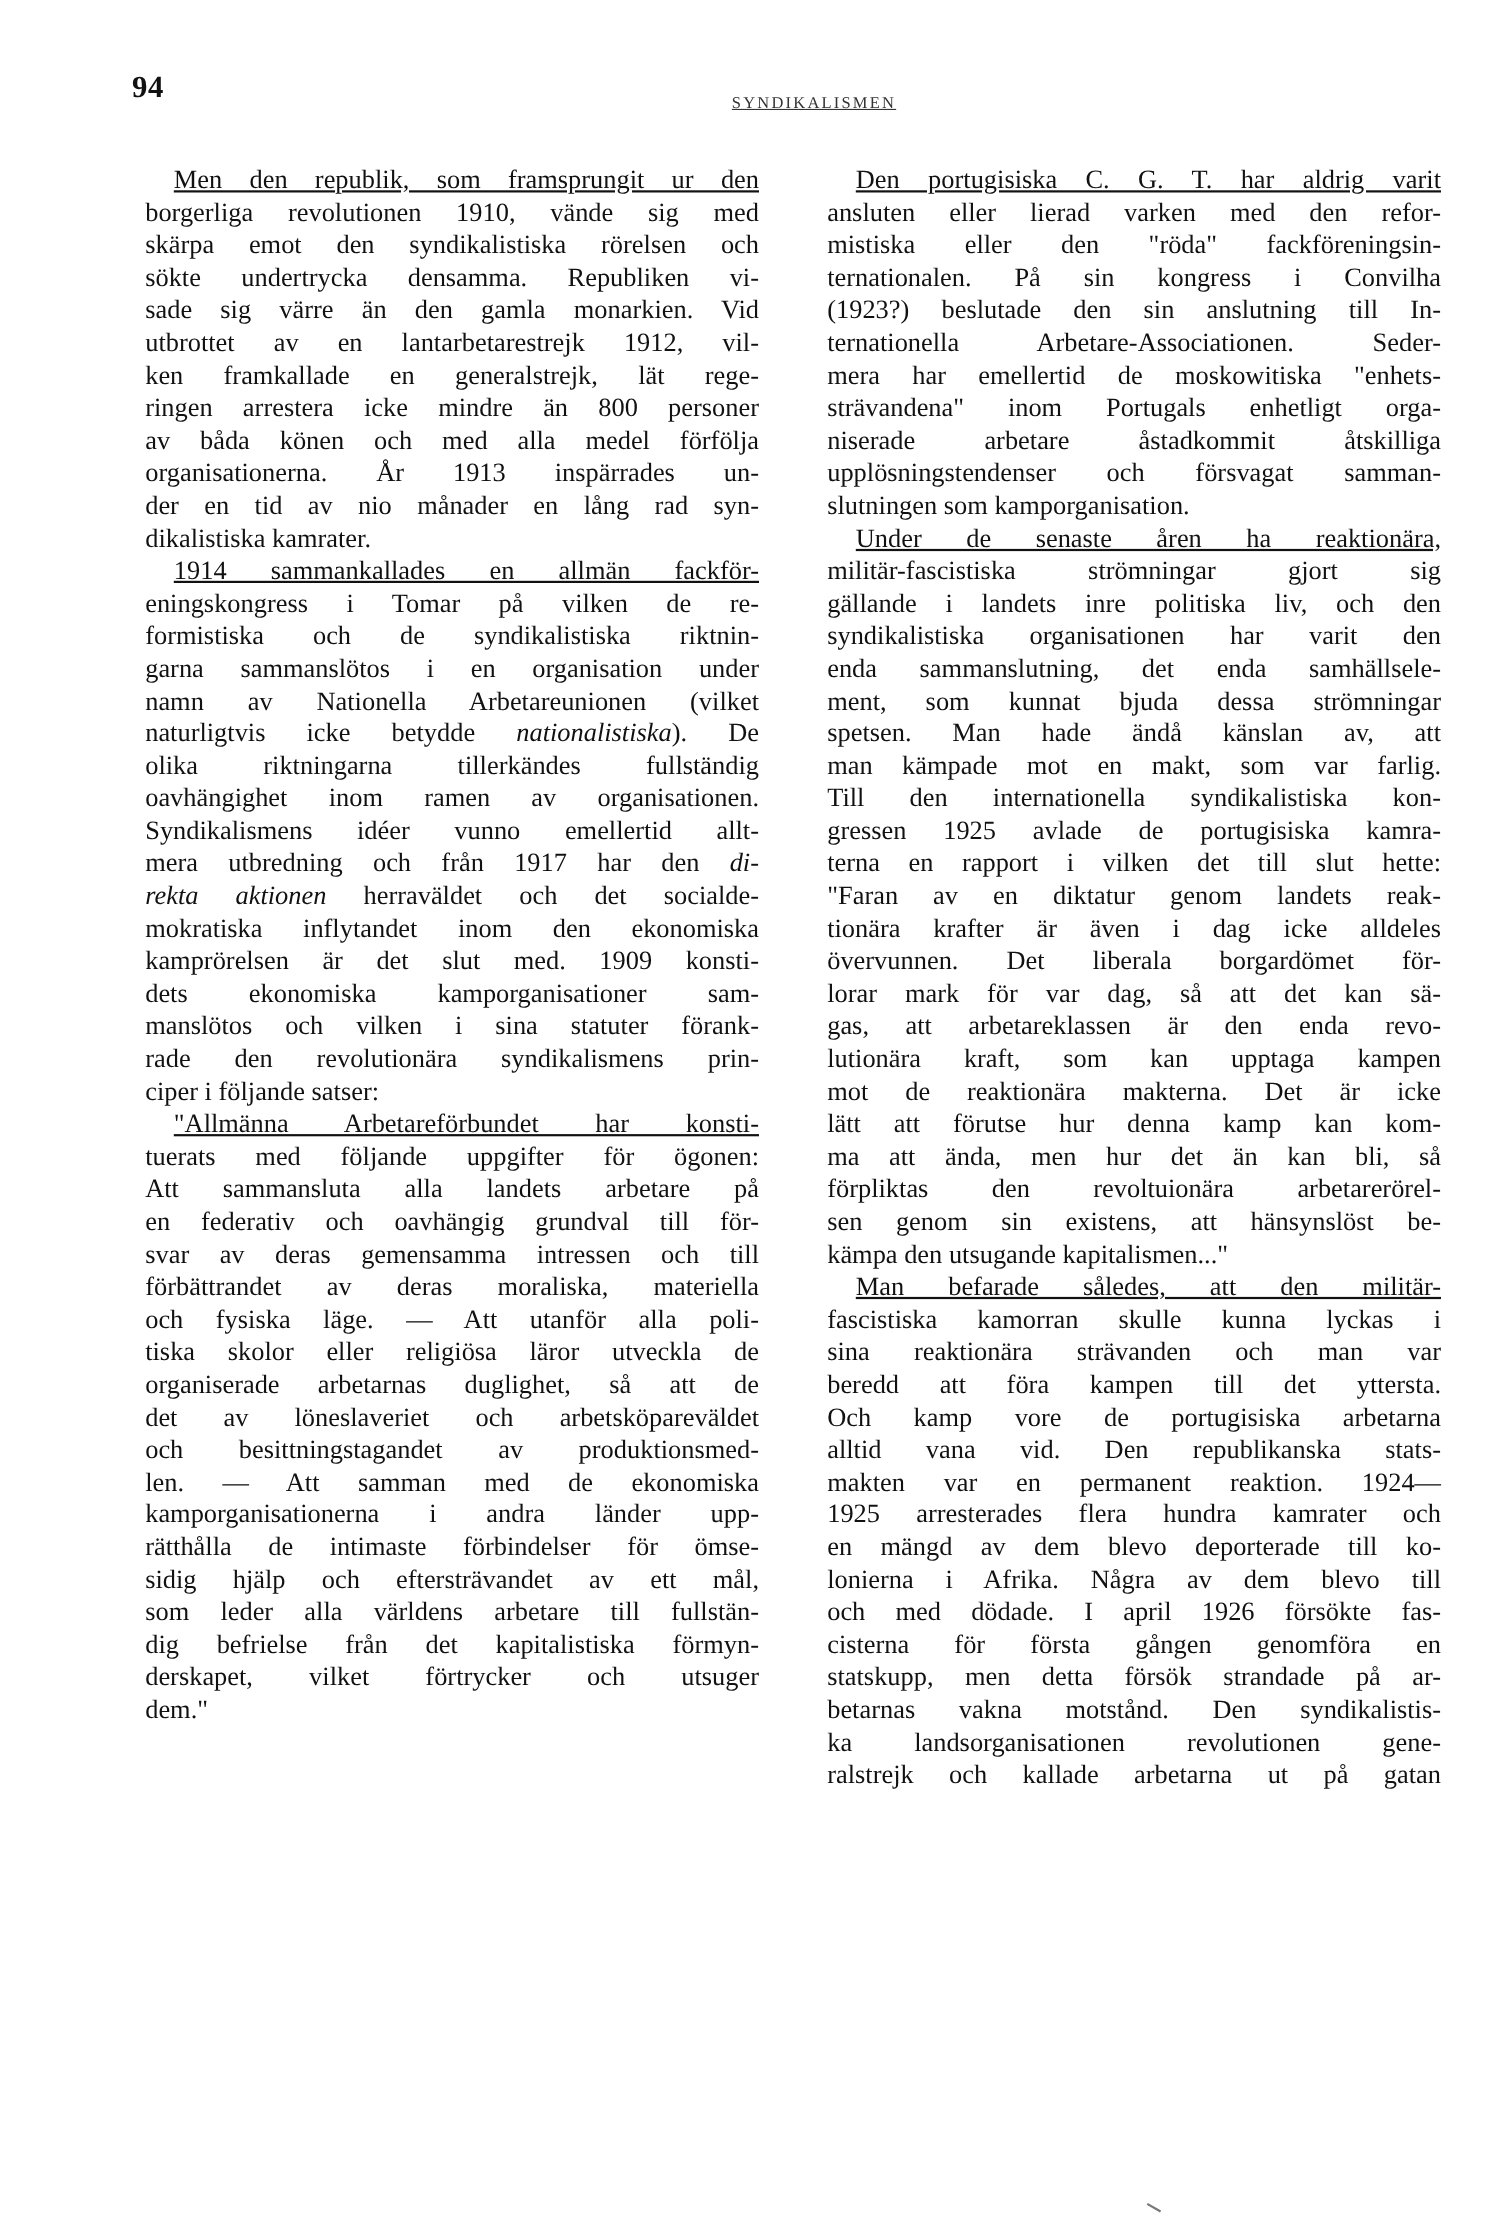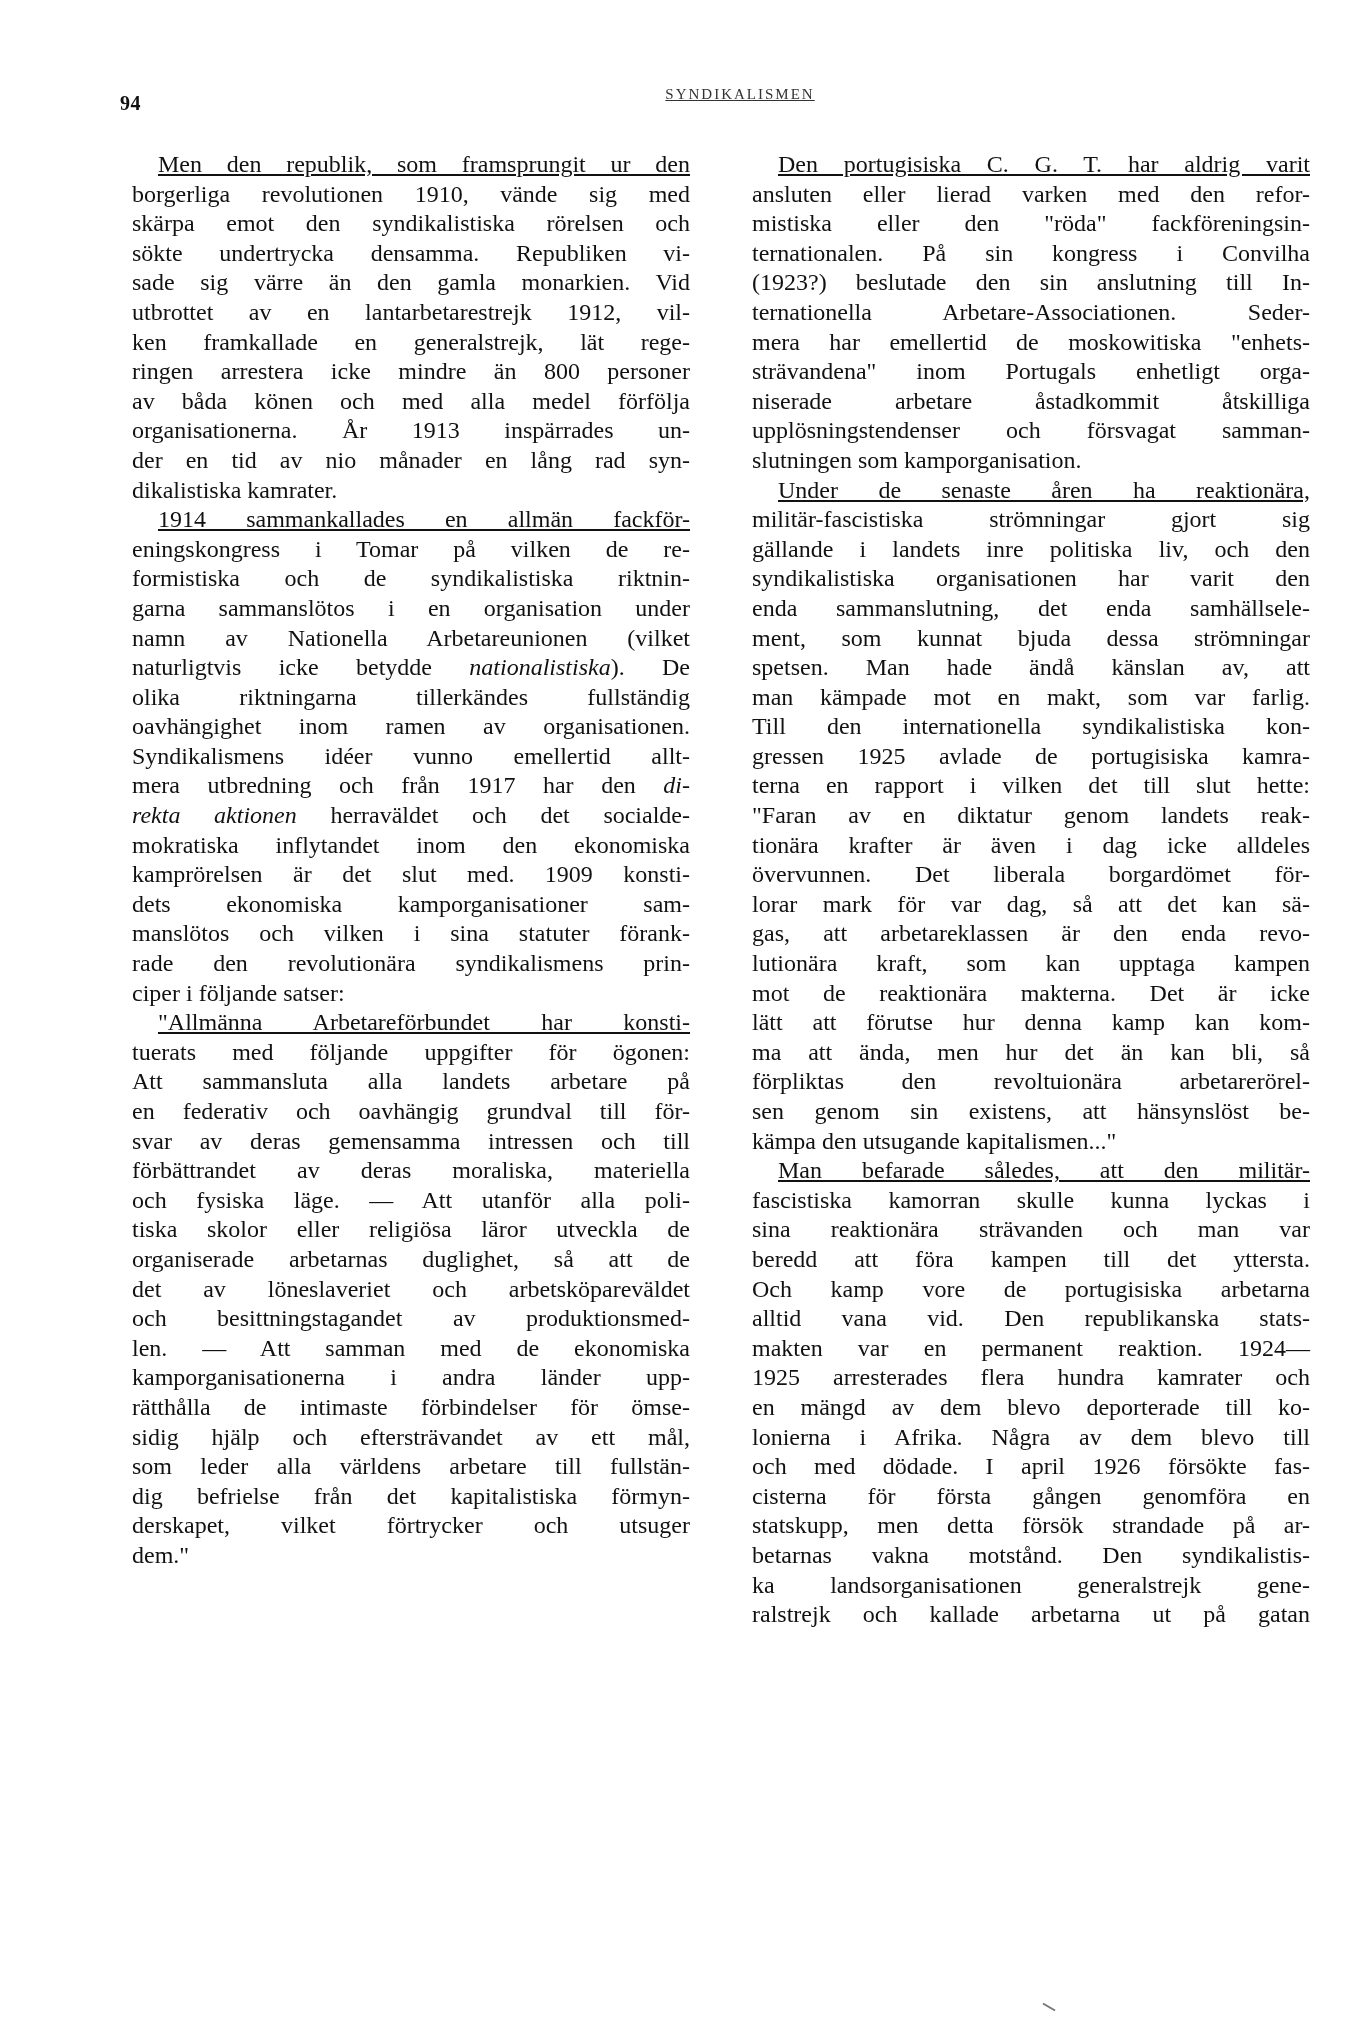--- a/index.html
+++ b/index.html
@@ -1,18 +1,18 @@
 <!DOCTYPE html>
 <html><head>
 <meta charset="utf-8">
 <style>
   html, body { margin:0; padding:0; background:#ffffff; }
   body { width:1362px; height:2020px; position:relative; overflow:hidden;
          font-family:"Liberation Serif","DejaVu Serif",serif; color:#111; }
-  .page-number { position:absolute; left:120px; top:92px; font-size:20px; font-weight:bold; letter-spacing:0.5px; }
+  .page-number { position:absolute; left:120px; top:64px; font-size:28px; font-weight:bold; letter-spacing:0.5px; }
   .running-head { position:absolute; left:560px; width:360px; top:86px; text-align:center; font-size:15px; letter-spacing:2px; color:#333;text-decoration:underline; }
   .column { position:absolute; top:150px; width:558px; }
   .col-left { left:132px; }
   .col-right { left:752px; }
   .line { height:29.6px; line-height:29.6px; font-size:24px; white-space:nowrap;
           text-align:justify; text-align-last:justify; overflow:visible; }
   .line.last { text-align-last:left; }
   .line.indent { padding-left:26px;text-decoration:underline; }
   .line i, .it { font-style:italic; }
   .speck { position:absolute; width:14px; height:2px; background:#777; transform:rotate(30deg); left:1042px; top:2006px; }
@@ -115,17 +115,17 @@
     <div class="line"><span>Och  kamp vore de portugisiska arbetarna</span></div>
     <div class="line"><span>alltid vana vid.  Den republikanska stats-</span></div>
     <div class="line"><span>makten var en permanent reaktion. 1924—</span></div>
     <div class="line"><span>1925 arresterades flera hundra kamrater och</span></div>
     <div class="line"><span>en mängd av dem blevo deporterade till ko-</span></div>
     <div class="line"><span>lonierna i Afrika.  Några av dem blevo till</span></div>
     <div class="line"><span>och med dödade.  I april 1926 försökte fas-</span></div>
     <div class="line"><span>cisterna  för  första gången genomföra en</span></div>
     <div class="line"><span>statskupp, men detta försök strandade på ar-</span></div>
     <div class="line"><span>betarnas vakna motstånd.  Den syndikalistis-</span></div>
-    <div class="line"><span>ka landsorganisationen generalstrejk gene-</span></div>
+    <div class="line"><span>ka landsorganisationen revolutionen gene-</span></div>
     <div class="line"><span>ralstrejk och kallade arbetarna ut på gatan</span></div>
   </div>
 
 <div class="speck"></div>
 
 </body></html>

